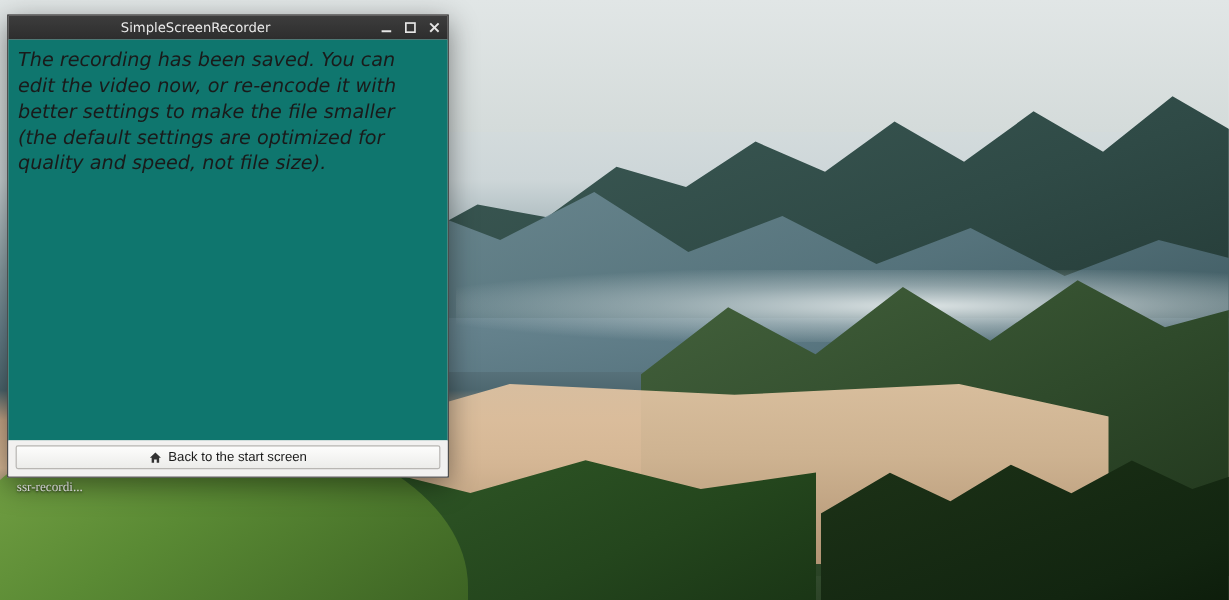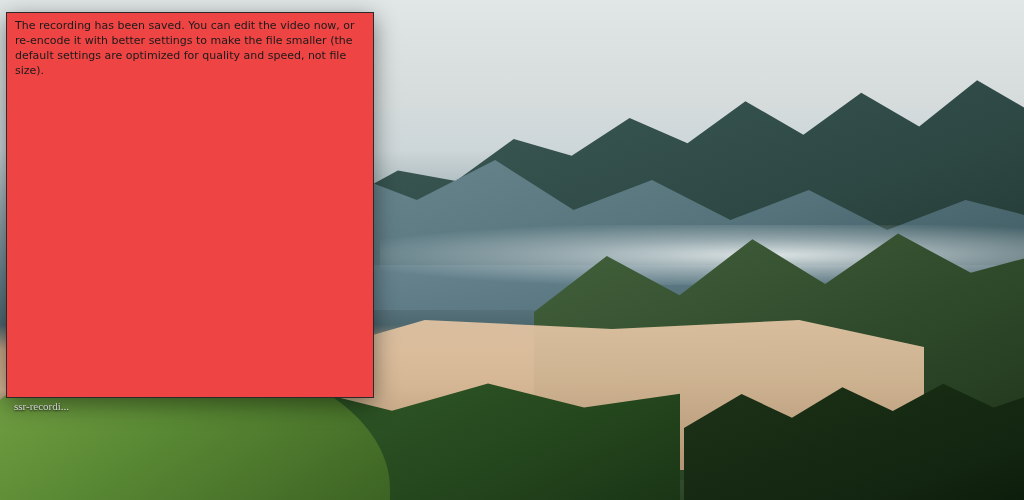--- a/index.html
+++ b/index.html
@@ -136,26 +136,27 @@
       justify-content: center;
       color: #e6e6e6;
       cursor: pointer;
       font-size: 10px;
       line-height: 1;
     }
     .win-btn svg { width: 10px; height: 10px; display: block; }
 
     .window-body {
       flex: 1;
-      background: #ef4444;
+      background: #0f766e;
       padding: 6px 8px;
-      font-size: 11px;
+      font-size: 16px;
       line-height: 1.35;
       color: #1a1a1a;
       overflow: hidden;
+      font-style: italic;
     }
     .window-footer {
       padding: 4px 6px 6px 6px;
       background: #f2f1f0;
     }
     .back-btn {
       width: 100%;
       height: 20px;
       border: 1px solid #b8b6b3;
       background: linear-gradient(to bottom, #fdfdfc 0%, #ececea 100%);
@@ -183,16 +184,47 @@
   <div class="fg-left2"></div>
   <div class="fg-left"></div>
   <div class="fg-right"></div>
 </div>
 
 <div class="desktop-file">
   <span>ssr-recordi...</span>
 </div>
 
 <div class="window">
+  <div class="titlebar">
+    <span class="title">SimpleScreenRecorder</span>
+    <div class="win-controls">
+      <div class="win-btn">
+        <svg viewBox="0 0 10 10">
+            <line x1="1" y1="8" x2="9" y2="8" stroke="currentColor" stroke-width="1.6"></line>
+          </svg>
+      </div>
+      <div class="win-btn">
+        <svg viewBox="0 0 10 10">
+            <rect x="1.2" y="1.2" width="7.6" height="7.6" fill="none" stroke="currentColor" stroke-width="1.4"></rect>
+          </svg>
+      </div>
+      <div class="win-btn">
+        <svg viewBox="0 0 10 10">
+            <line x1="1.5" y1="1.5" x2="8.5" y2="8.5" stroke="currentColor" stroke-width="1.6"></line>
+            <line x1="8.5" y1="1.5" x2="1.5" y2="8.5" stroke="currentColor" stroke-width="1.6"></line>
+          </svg>
+      </div>
+    </div>
+  </div>
   <div class="window-body">
     <div>The recording has been saved. You can edit the video now, or re-encode it with better settings to make the file smaller (the default settings are optimized for quality and speed, not file size).</div>
   </div>
+  <div class="window-footer">
+    <button class="back-btn">
+      <span class="home-icon">
+        <svg viewBox="0 0 12 12">
+            <path d="M6 1.2 L11 6 H9.4 V10.5 H7.2 V7.6 H4.8 V10.5 H2.6 V6 H1 Z" fill="#333"></path>
+          </svg>
+      </span>
+      <span>Back to the start screen</span>
+    </button>
+  </div>
 </div>
 
 </body></html>

